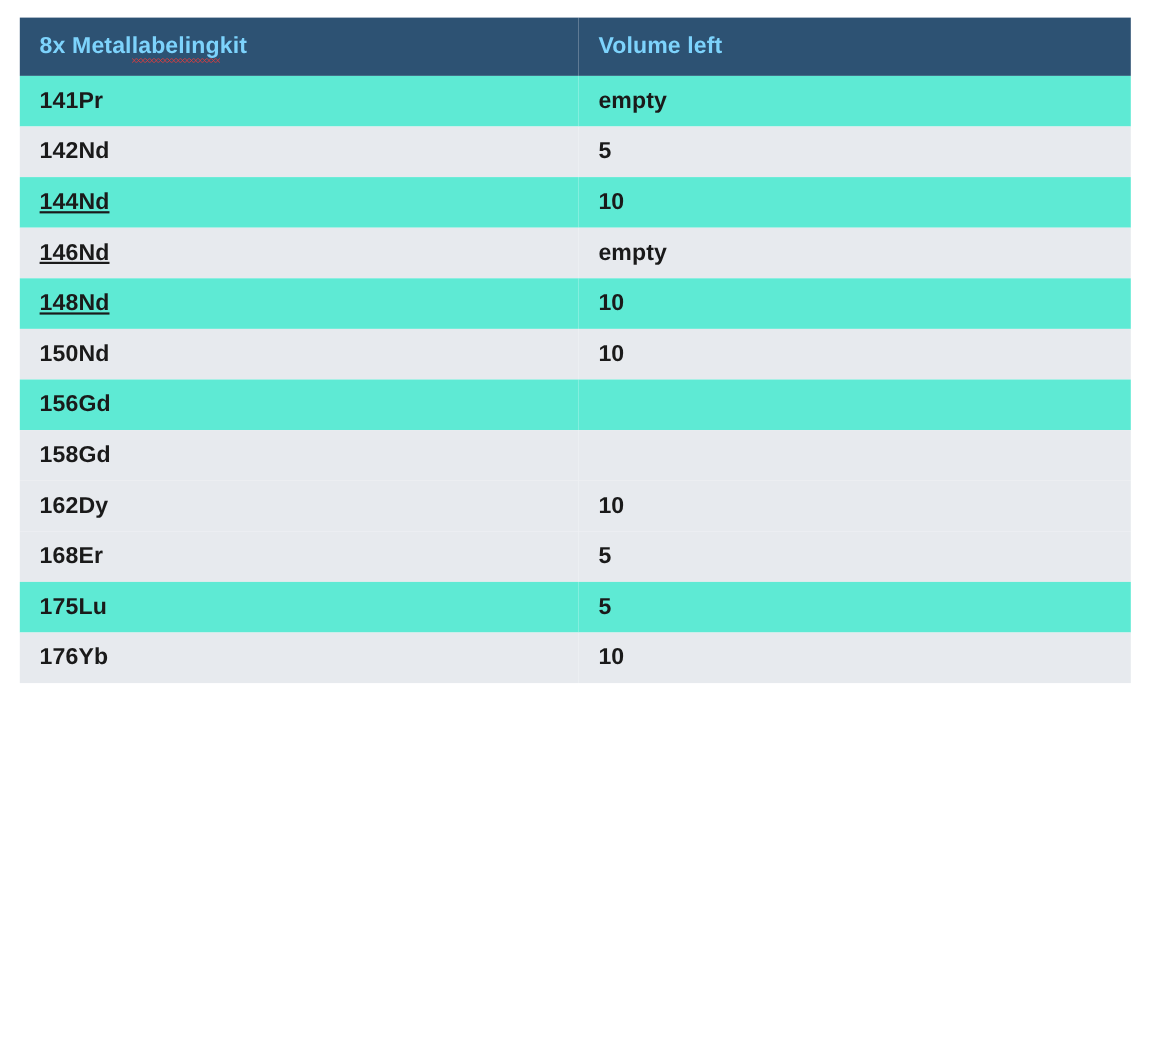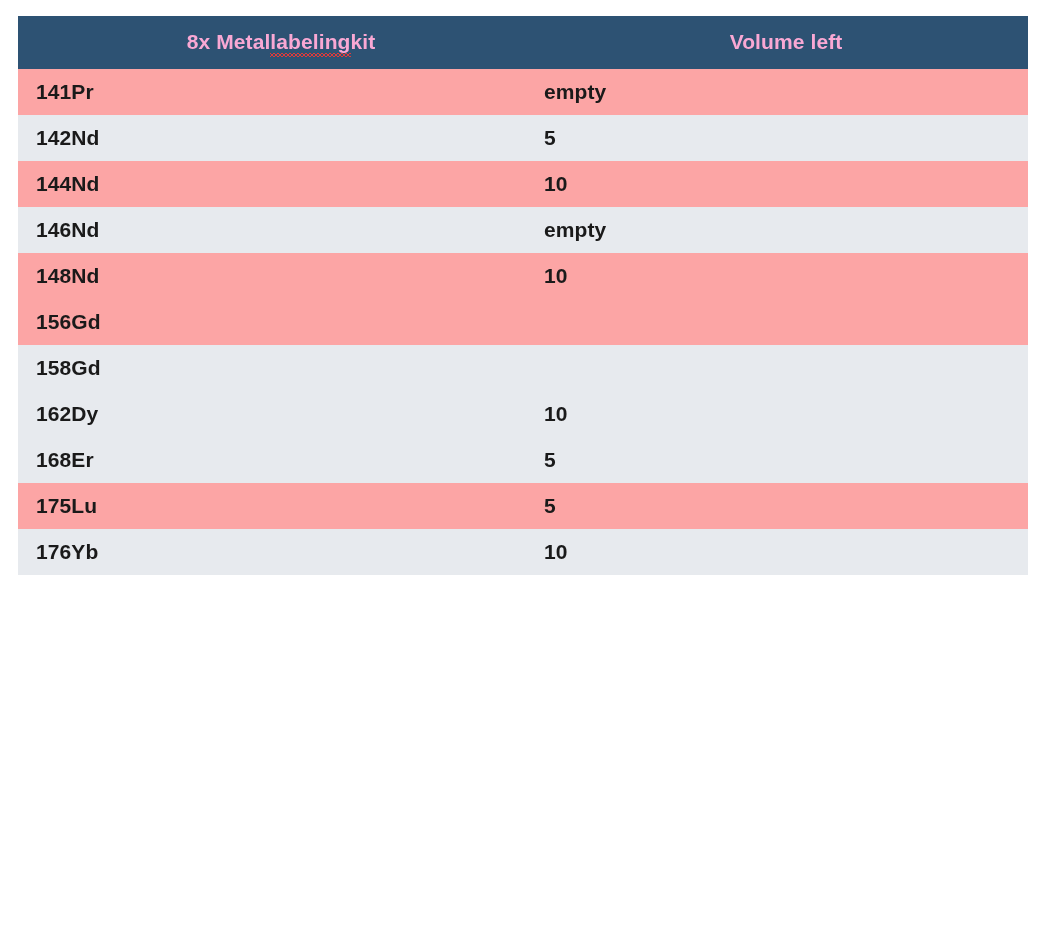--- a/index.html
+++ b/index.html
@@ -25,42 +25,43 @@
     top: 16px;
     width: 1010px;
     border-collapse: collapse;
     table-layout: fixed;
   }
   table.kit-table col.col-metal { width: 508px; }
   table.kit-table col.col-volume { width: 502px; }
 
   thead th {
     background: #2d5273;
-    color: #f9a8d4;
+    color: #7dd3fc;
     font-size: 21px;
     font-weight: bold;
-    text-align: center;
+    text-align: left;
     padding: 12px 0 13px 18px;
     letter-spacing: 0.1px;
     vertical-align: middle;
     height: 28px;
   }
   tbody td {
     font-size: 21px;
     color: #1a1a1a;
     padding: 10px 0 10px 18px;
     height: 26px;
     vertical-align: middle;
     font-weight: bold;
     letter-spacing: 0.1px;
   }
-  tbody tr.odd td { background: #fca5a5; }
+  tbody tr.odd td { background: #5eead4; }
   tbody tr.even td { background: #e7eaee; }
 
   .underlined {
+    text-decoration: underline;
     text-decoration-color: #1a1a1a;
     text-underline-offset: 2px;
   }
   
   .squiggle {
     position: relative;
     display: inline-block;
   }
   .squiggle::after {
     content: "";
@@ -108,20 +109,24 @@
           <td>10</td>
         </tr>
         <tr class="even">
           <td><span class="underlined">146Nd</span></td>
           <td>empty</td>
         </tr>
         <tr class="odd">
           <td><span class="underlined">148Nd</span></td>
           <td>10</td>
         </tr>
+        <tr class="even">
+          <td><span>150Nd</span></td>
+          <td>10</td>
+        </tr>
         <tr class="odd">
           <td><span>156Gd</span></td>
           <td></td>
         </tr>
         <tr class="even">
           <td><span>158Gd</span></td>
           <td></td>
         </tr>
         <tr class="even">
           <td><span>162Dy</span></td>

